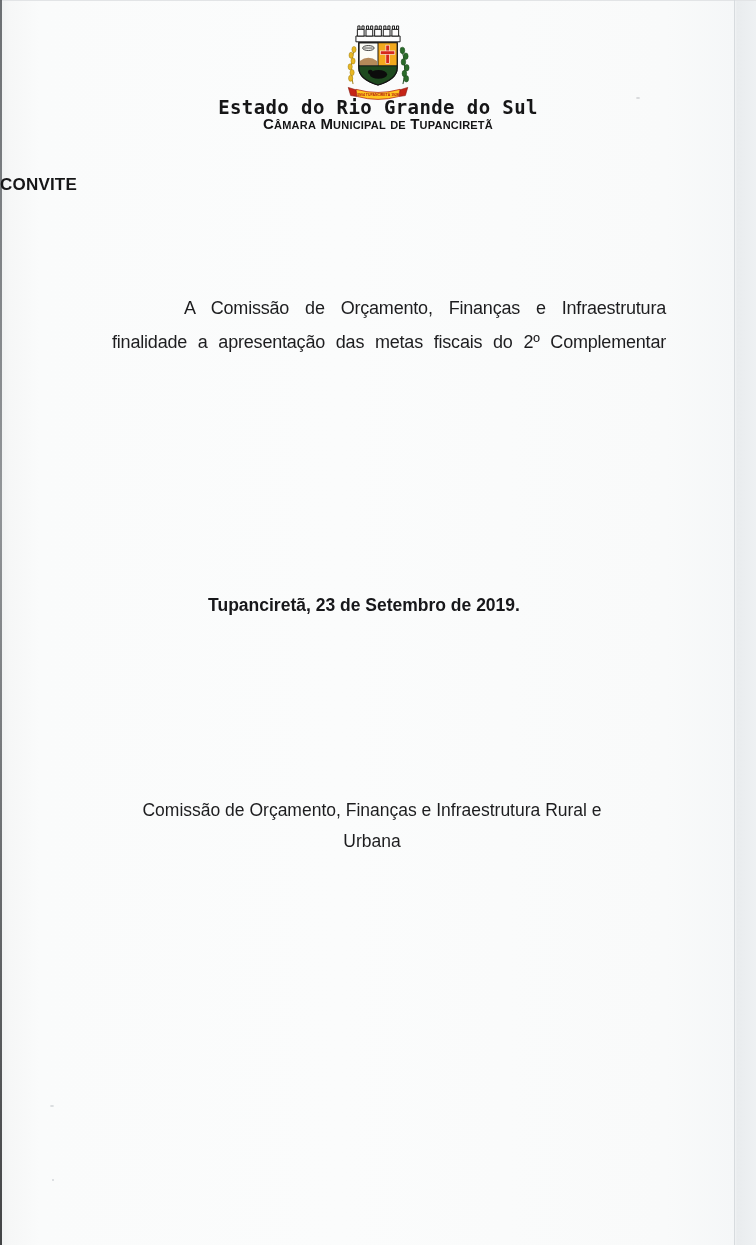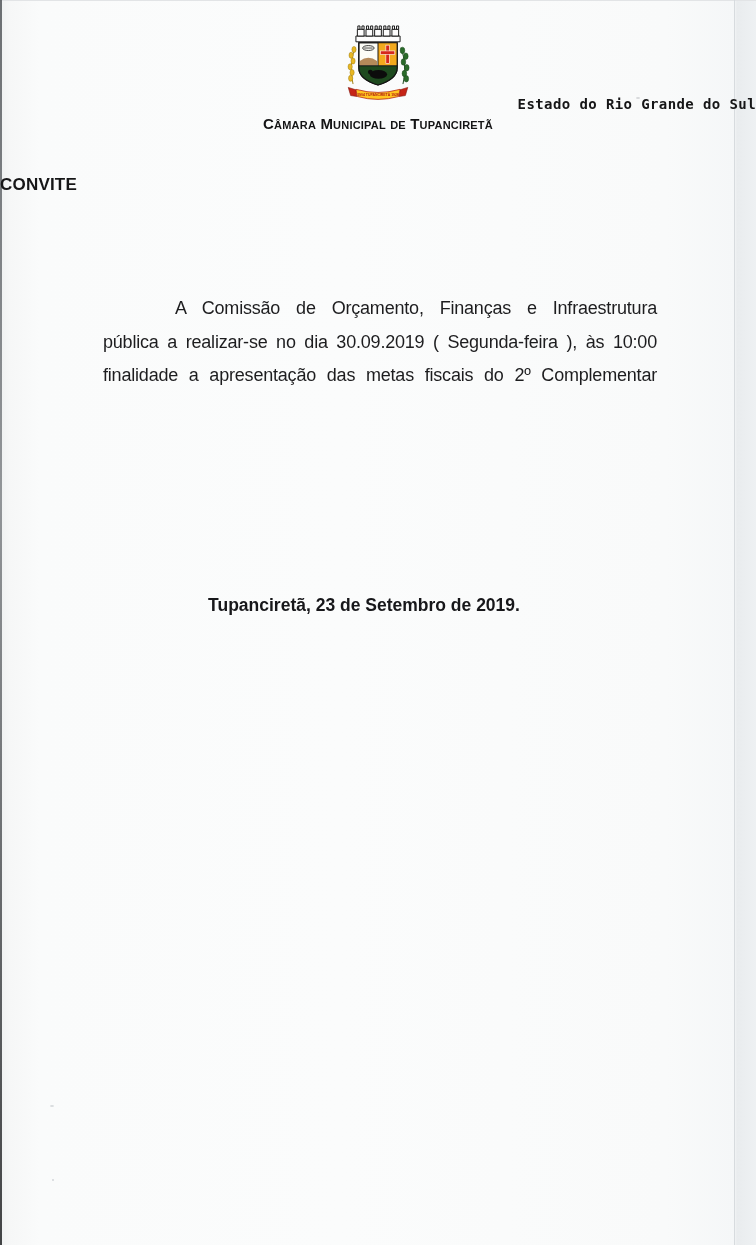--- a/index.html
+++ b/index.html
@@ -18,35 +18,35 @@
   .edge-left{position:absolute;left:0;top:0;width:2px;height:100%;
     background:linear-gradient(180deg,#4a4e52 0%,#7a7e82 40%,#3a3d40 78%,#17181a 100%);
     opacity:.8;}
   .edge-right{position:absolute;left:734px;top:0;width:1px;height:100%;background:#d4d8db;opacity:.9;}
   .edge-top{position:absolute;left:0;top:0;width:100%;height:1px;background:#e2e4e6;}
   .speck{position:absolute;background:#b9bdc1;border-radius:50%;}
 
   .crest-wrap{position:absolute;top:11px;left:0;width:756px;display:flex;justify-content:center;}
 
   .hdr-state{
-    position:absolute;top:96px;left:0;width:756px;text-align:right;
+    position:absolute;top:96px;left:0;width:756px;text-align:center;
     font-family:"DejaVu Sans Mono",monospace;font-weight:bold;
-    font-size:14px;letter-spacing:.4px;color:#161617;
+    font-size:19px;letter-spacing:.4px;color:#161617;
   }
   .hdr-inst{
     position:absolute;top:115px;left:0;width:756px;text-align:center;
     font-weight:bold;font-variant:small-caps;
     font-size:15px;letter-spacing:.2px;color:#141415;
   }
   .title{
     position:absolute;top:175px;left:0;width:756px;
     font-weight:bold;font-size:17px;letter-spacing:.2px;color:#161617;
   }
   .body-text{
-    position:absolute;top:292px;left:103px;width:554px;
+    position:absolute;top:292px;left:112px;width:554px;
     font-size:18px;line-height:33.5px;letter-spacing:-0.2px;color:#1d1d1f;
   }
   .body-line{text-align:justify;text-align-last:justify;}
   .body-line.first{text-indent:72px;}
   .body-line.last{text-align-last:left;}
   .date-line{
     position:absolute;top:595px;left:-14px;width:756px;text-align:center;
     font-weight:bold;font-size:17.5px;color:#17171a;
   }
   .signature{
@@ -136,20 +136,23 @@
     </svg>
   </div>
 
   <div class="hdr-state">Estado do Rio Grande do Sul</div>
   <div class="hdr-inst">Câmara Municipal de Tupanciretã</div>
 
   <div class="title">CONVITE</div>
 
   <div class="body-text">
     <div class="body-line first">A Comissão de Orçamento, Finanças e Infraestrutura</div>
-    <div class="body-line">pública a realizar-se no dia 30.09.2019 ( Segunda-feira ), às 10:00</div>
     <div class="body-line">finalidade a apresentação das metas fiscais do 2º Complementar</div>
   </div>
 
   <div class="date-line">Tupanciretã, 23 de Setembro de 2019.</div>
 
+  <div class="signature">
+    <div>Comissão de Orçamento, Finanças e Infraestrutura Rural e</div>
+    <div>Urbana</div>
+  </div>
 
 </div>
 
 </body></html>

